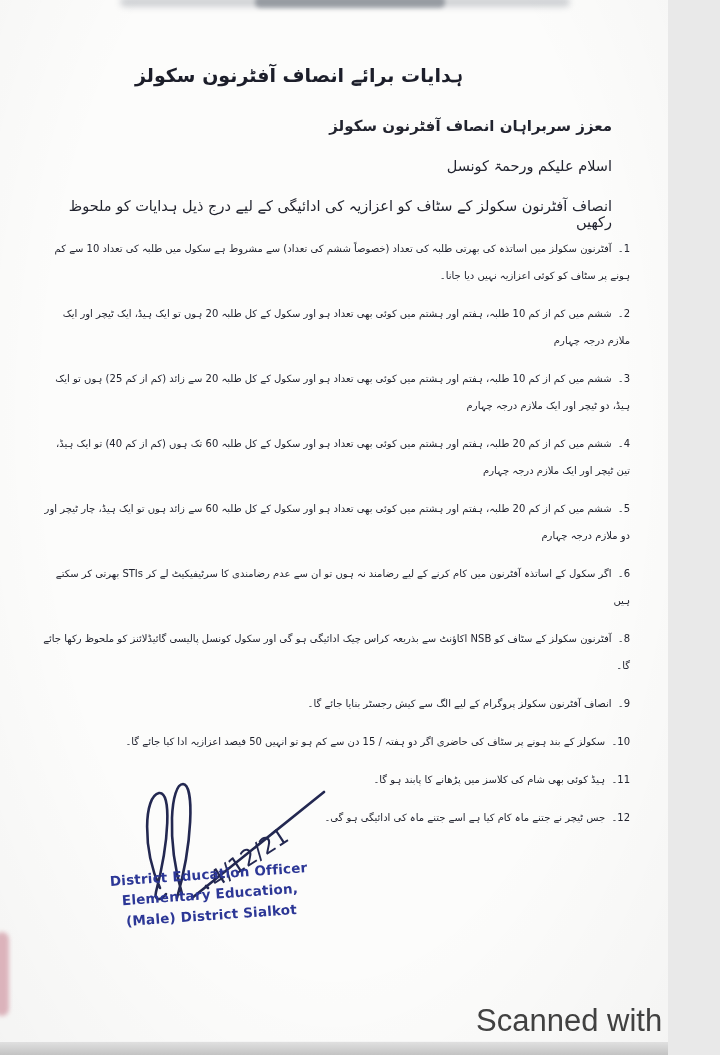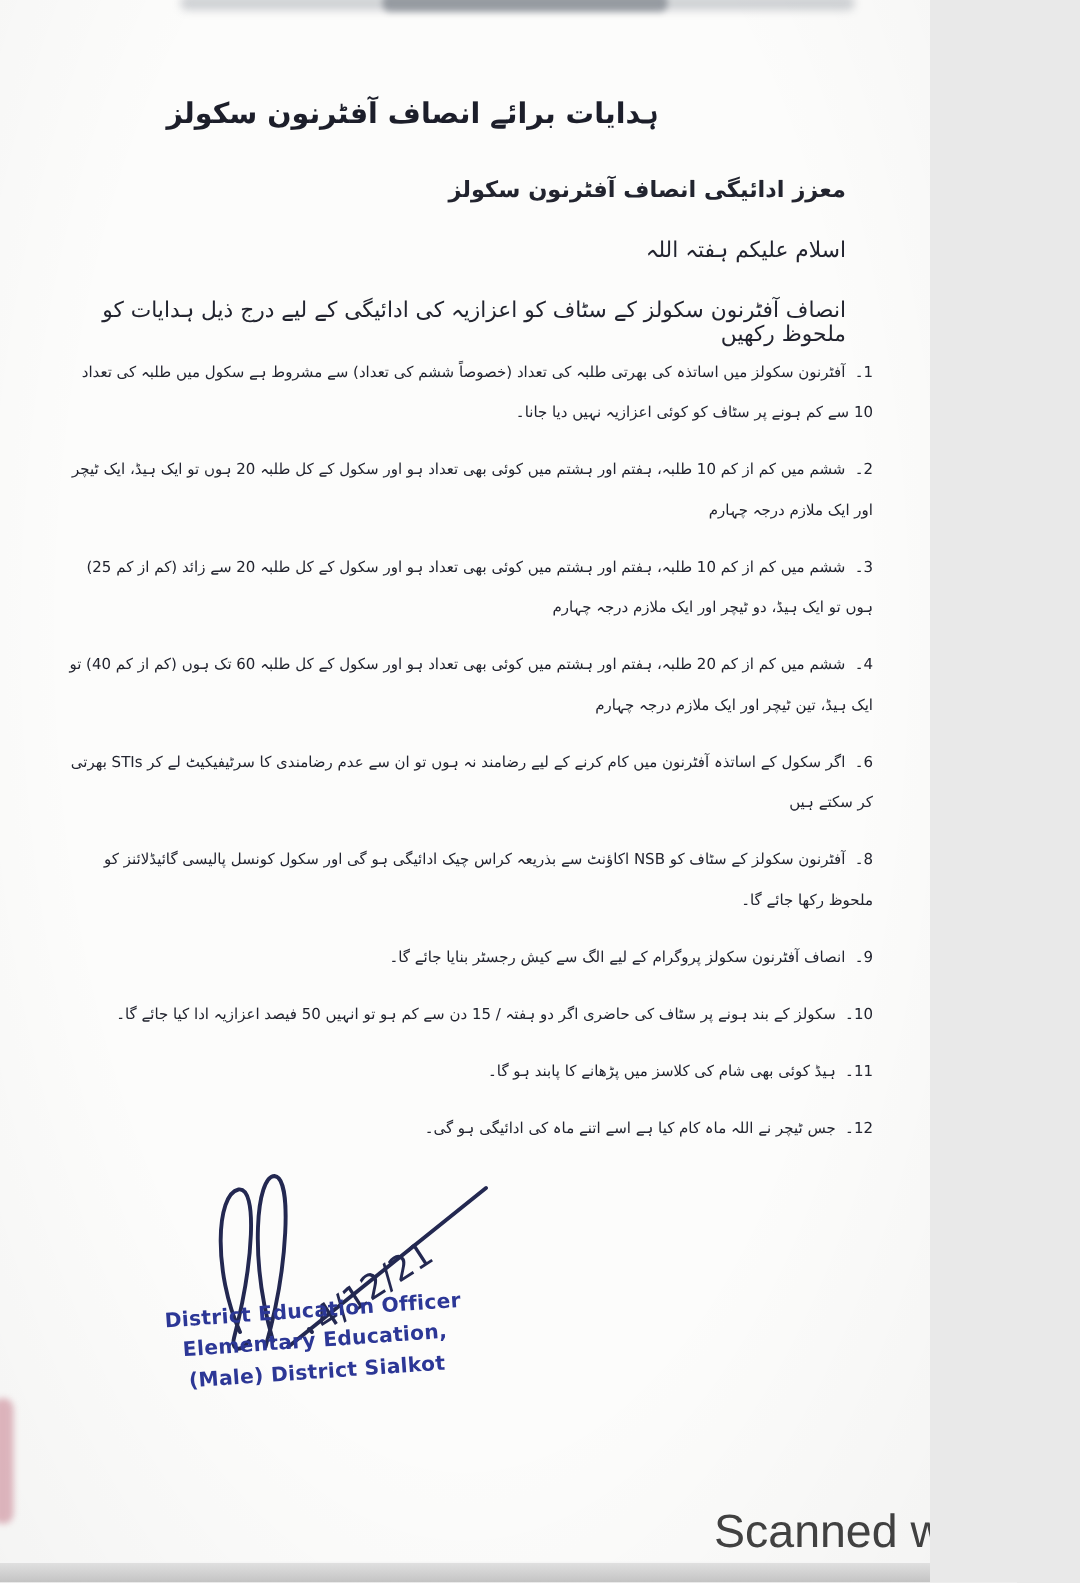--- a/index.html
+++ b/index.html
@@ -1,17 +1,17 @@
 <!DOCTYPE html>
 <html><head>
 <meta charset="utf-8">
 <style>
   html,body { margin:0; padding:0; background:#e9e9e9; }
   .page {
-    position:relative; width:620px; height:1055px; overflow:hidden;
+    position:relative; width:668px; height:1055px; overflow:hidden;
     background:
       radial-gradient(ellipse at 50% 40%, rgba(255,255,255,0) 60%, rgba(0,0,0,0.03) 100%),
       #fcfcfb;
     font-family:"DejaVu Sans","Liberation Sans",sans-serif;
     color:#22242f;
   }
   .rtl { direction:rtl; unicode-bidi:plaintext; }
   .doc-title {
     position:absolute; top:64px; left:0; right:70px; text-align:center;
     font-size:19px; font-weight:bold; color:#1c1e2a;
@@ -58,35 +58,36 @@
 </head>
 <body>
 
 <div class="page">
 
   <div class="smudge-top-wide"></div>
   <div class="smudge-top-dark"></div>
 
   <div class="doc-title rtl">ہدایات برائے انصاف آفٹرنون سکولز</div>
 
-  <div class="salutation rtl">معزز ادائیگی انصاف آفٹرنون سکولز</div>
-  <div class="greeting rtl">اسلام علیکم ہفتہ اللہ</div>
+  <div class="salutation rtl">معزز سربراہان انصاف آفٹرنون سکولز</div>
+  <div class="greeting rtl">اسلام علیکم ورحمۃ کونسل</div>
   <div class="intro rtl">انصاف آفٹرنون سکولز کے سٹاف کو اعزازیہ کی ادائیگی کے لیے درج ذیل ہدایات کو ملحوظ رکھیں</div>
 
   <div class="items rtl">
     <div class="item"><span class="num">1۔</span> <span>آفٹرنون سکولز میں اساتذہ کی بھرتی طلبہ کی تعداد (خصوصاً ششم کی تعداد) سے مشروط ہے سکول میں طلبہ کی تعداد 10 سے کم ہونے پر سٹاف کو کوئی اعزازیہ نہیں دیا جانا۔</span></div>
     <div class="item"><span class="num">2۔</span> <span>ششم میں کم از کم 10 طلبہ، ہفتم اور ہشتم میں کوئی بھی تعداد ہو اور سکول کے کل طلبہ 20 ہوں تو ایک ہیڈ، ایک ٹیچر اور ایک ملازم درجہ چہارم</span></div>
     <div class="item"><span class="num">3۔</span> <span>ششم میں کم از کم 10 طلبہ، ہفتم اور ہشتم میں کوئی بھی تعداد ہو اور سکول کے کل طلبہ 20 سے زائد (کم از کم 25) ہوں تو ایک ہیڈ، دو ٹیچر اور ایک ملازم درجہ چہارم</span></div>
     <div class="item"><span class="num">4۔</span> <span>ششم میں کم از کم 20 طلبہ، ہفتم اور ہشتم میں کوئی بھی تعداد ہو اور سکول کے کل طلبہ 60 تک ہوں (کم از کم 40) تو ایک ہیڈ، تین ٹیچر اور ایک ملازم درجہ چہارم</span></div>
+    <div class="item"><span class="num">5۔</span> <span>ششم میں کم از کم 20 طلبہ، ہفتم اور ہشتم میں کوئی بھی تعداد ہو اور سکول کے کل طلبہ 60 سے زائد ہوں تو ایک ہیڈ، چار ٹیچر اور دو ملازم درجہ چہارم</span></div>
     <div class="item"><span class="num">6۔</span> <span>اگر سکول کے اساتذہ آفٹرنون میں کام کرنے کے لیے رضامند نہ ہوں تو ان سے عدم رضامندی کا سرٹیفیکیٹ لے کر STIs بھرتی کر سکتے ہیں</span></div>
     <div class="item"><span class="num">8۔</span> <span>آفٹرنون سکولز کے سٹاف کو NSB اکاؤنٹ سے بذریعہ کراس چیک ادائیگی ہو گی اور سکول کونسل پالیسی گائیڈلائنز کو ملحوظ رکھا جائے گا۔</span></div>
     <div class="item"><span class="num">9۔</span> <span>انصاف آفٹرنون سکولز پروگرام کے لیے الگ سے کیش رجسٹر بنایا جائے گا۔</span></div>
     <div class="item"><span class="num">10۔</span> <span>سکولز کے بند ہونے پر سٹاف کی حاضری اگر دو ہفتہ / 15 دن سے کم ہو تو انہیں 50 فیصد اعزازیہ ادا کیا جائے گا۔</span></div>
     <div class="item"><span class="num">11۔</span> <span>ہیڈ کوئی بھی شام کی کلاسز میں پڑھانے کا پابند ہو گا۔</span></div>
-    <div class="item"><span class="num">12۔</span> <span>جس ٹیچر نے اللہ ماہ کام کیا ہے اسے اتنے ماہ کی ادائیگی ہو گی۔</span></div>
+    <div class="item"><span class="num">12۔</span> <span>جس ٹیچر نے جتنے ماہ کام کیا ہے اسے جتنے ماہ کی ادائیگی ہو گی۔</span></div>
   </div>
 
   <svg class="signature-block" viewBox="0 0 230 158" xmlns="http://www.w3.org/2000/svg">
     <g fill="none" stroke="#232851" stroke-width="2.6" stroke-linecap="round">
       <path d="M 44 112 C 26 72, 28 20, 43 17 C 56 15, 53 66, 40 116 C 38 124, 44 126, 50 118"></path>
       <path d="M 66 118 C 50 62, 55 8, 67 8 C 79 9, 76 70, 61 122"></path>
       <path d="M 76 122 L 208 16"></path>
       <path d="M 90 110 l 2 2"></path>
     </g>
     <text x="100" y="112" transform="rotate(-33 100 112)" font-size="23" fill="#232851" font-family="DejaVu Sans, sans-serif">4/12/21</text>

